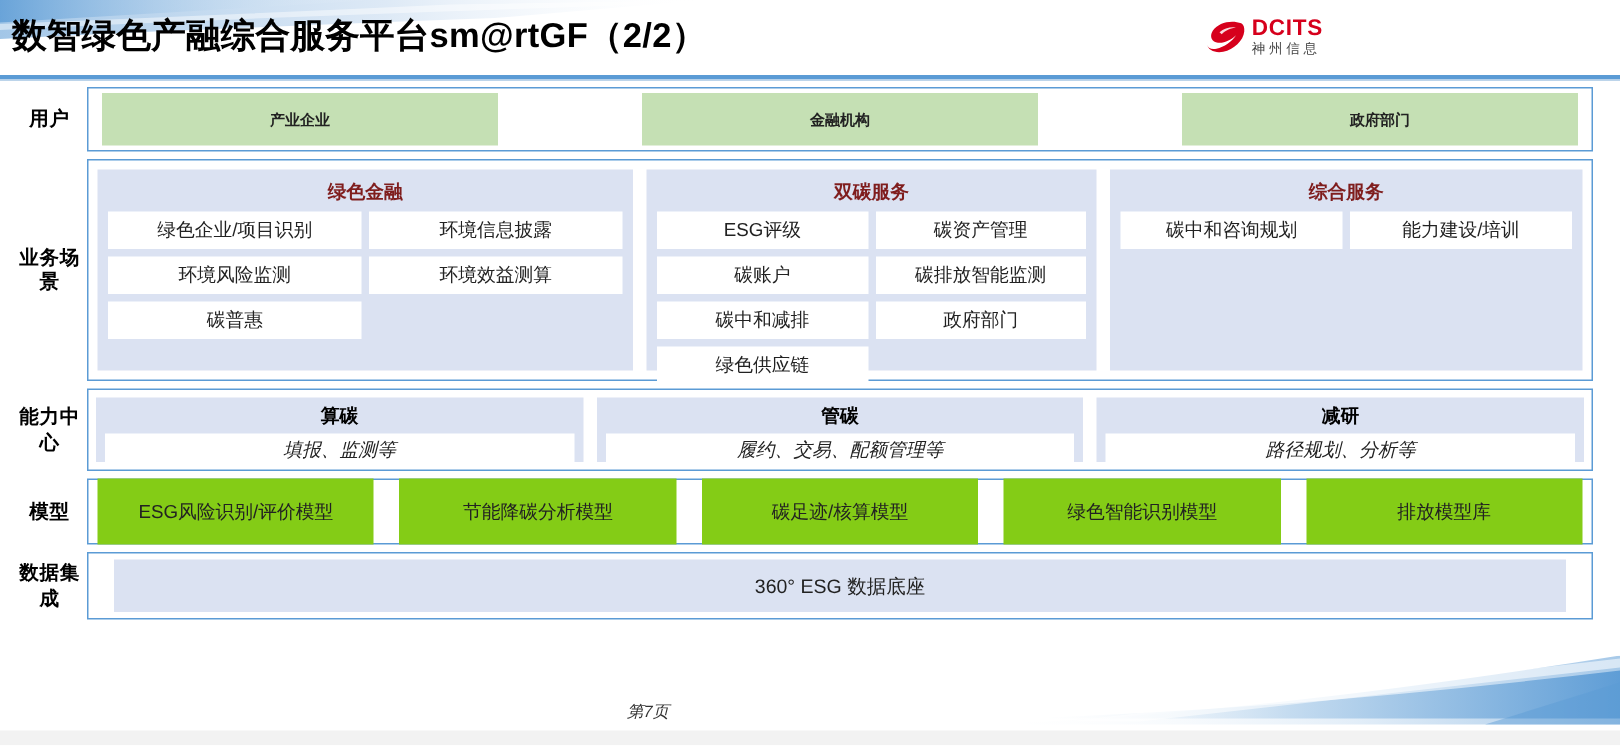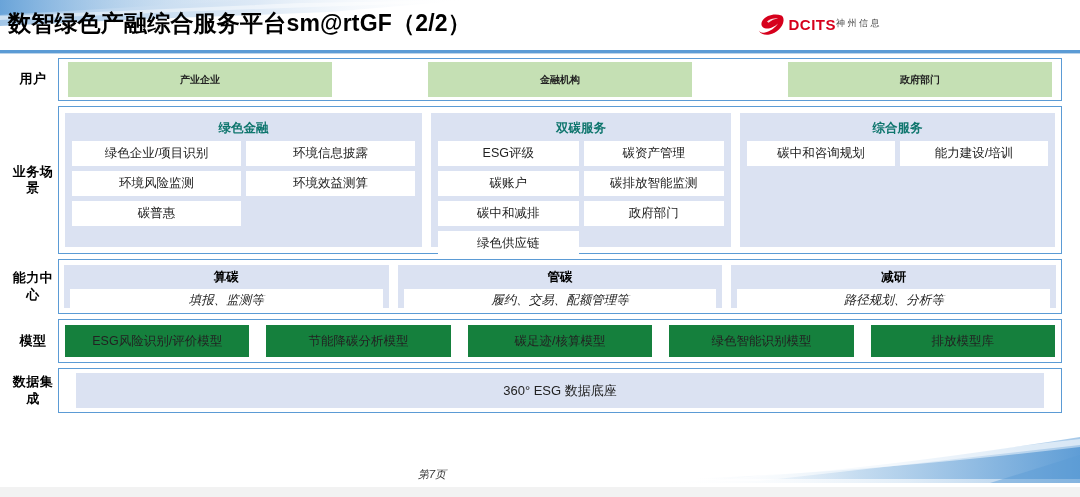--- a/index.html
+++ b/index.html
@@ -21,21 +21,21 @@
   .title{
     position:absolute;left:8px;top:8px;
     font-size:23px;font-weight:bold;color:#000;
     letter-spacing:.2px;white-space:nowrap;
   }
   .hdr-rule{position:absolute;left:0;top:50px;width:1080px;height:3px;background:#5b9bd5;}
   .hdr-rule2{position:absolute;left:0;top:53px;width:1080px;height:1px;background:#bcd4ea;}
 
   .logo{position:absolute;right:14px;top:8px;height:32px;display:flex;align-items:center;gap:5px;}
   .logo-mark{width:26px;height:24px;flex:none;}
-  .logo-txt{display:flex;flex-direction:row;line-height:1;}
+  .logo-txt{display:flex;flex-direction:column;line-height:1;}
   .logo-en{font-size:15px;font-weight:bold;color:#d6001c;letter-spacing:.5px;}
   .logo-cn{font-size:9px;color:#444;letter-spacing:2.5px;margin-top:2px;}
 
   
   .grid{position:absolute;left:8px;top:58px;width:1054px;}
   .row{display:flex;align-items:stretch;margin-bottom:5px;}
   .rowlabel{
     width:50px;flex:none;
     display:flex;align-items:center;justify-content:center;text-align:center;
     font-size:13px;font-weight:bold;color:#000;line-height:1.25;
@@ -58,21 +58,21 @@
   .user-cell.c2 .user-chip{max-width:264px;}
   .user-cell.c3 .user-chip{max-width:264px;margin-left:auto;margin-right:4px;}
 
   
   .scen-row .rowbox{height:148px;padding:6px;display:flex;gap:9px;}
   .panel{background:#dbe2f2;padding:5px 7px 7px;box-sizing:border-box;display:flex;flex-direction:column;}
   .panel.p1{width:357px;}
   .panel.p2{width:300px;}
   .panel.p3{flex:1;}
   .panel-title{
-    text-align:center;font-size:12.5px;font-weight:bold;color:#0f766e;
+    text-align:center;font-size:12.5px;font-weight:bold;color:#7f1d1d;
     padding:2px 0 4px;
   }
   .chips{display:flex;flex-wrap:wrap;gap:5px;align-content:flex-start;}
   .chip{
     background:#fff;height:25px;
     display:flex;align-items:center;justify-content:center;
     font-size:12.5px;color:#222;box-sizing:border-box;padding:0 4px;
     white-space:nowrap;
   }
   .panel.p1 .chip{width:calc(50% - 2.5px);}
@@ -84,21 +84,21 @@
   .cap-panel{flex:1;background:#dbe2f2;padding:3px 6px 5px;box-sizing:border-box;}
   .cap-title{text-align:center;font-size:12.5px;font-weight:bold;color:#000;padding:1px 0 3px;}
   .cap-sub{
     background:#fff;height:22px;display:flex;align-items:center;justify-content:center;
     font-size:12.5px;font-style:italic;color:#222;
   }
 
   
   .model-row .rowbox{height:44px;padding:5px 6px;display:flex;align-items:center;gap:17px;}
   .model-chip{
-    flex:1;background:#15803d;height:32px;
+    flex:1;background:#84cc16;height:44px;
     display:flex;align-items:center;justify-content:center;
     font-size:12.5px;color:#222;white-space:nowrap;
   }
 
   
   .data-row .rowbox{height:45px;padding:5px 17px;display:flex;align-items:center;}
   .data-chip{
     flex:1;background:#dbe2f2;height:35px;
     display:flex;align-items:center;justify-content:center;
     font-size:13px;color:#222;

